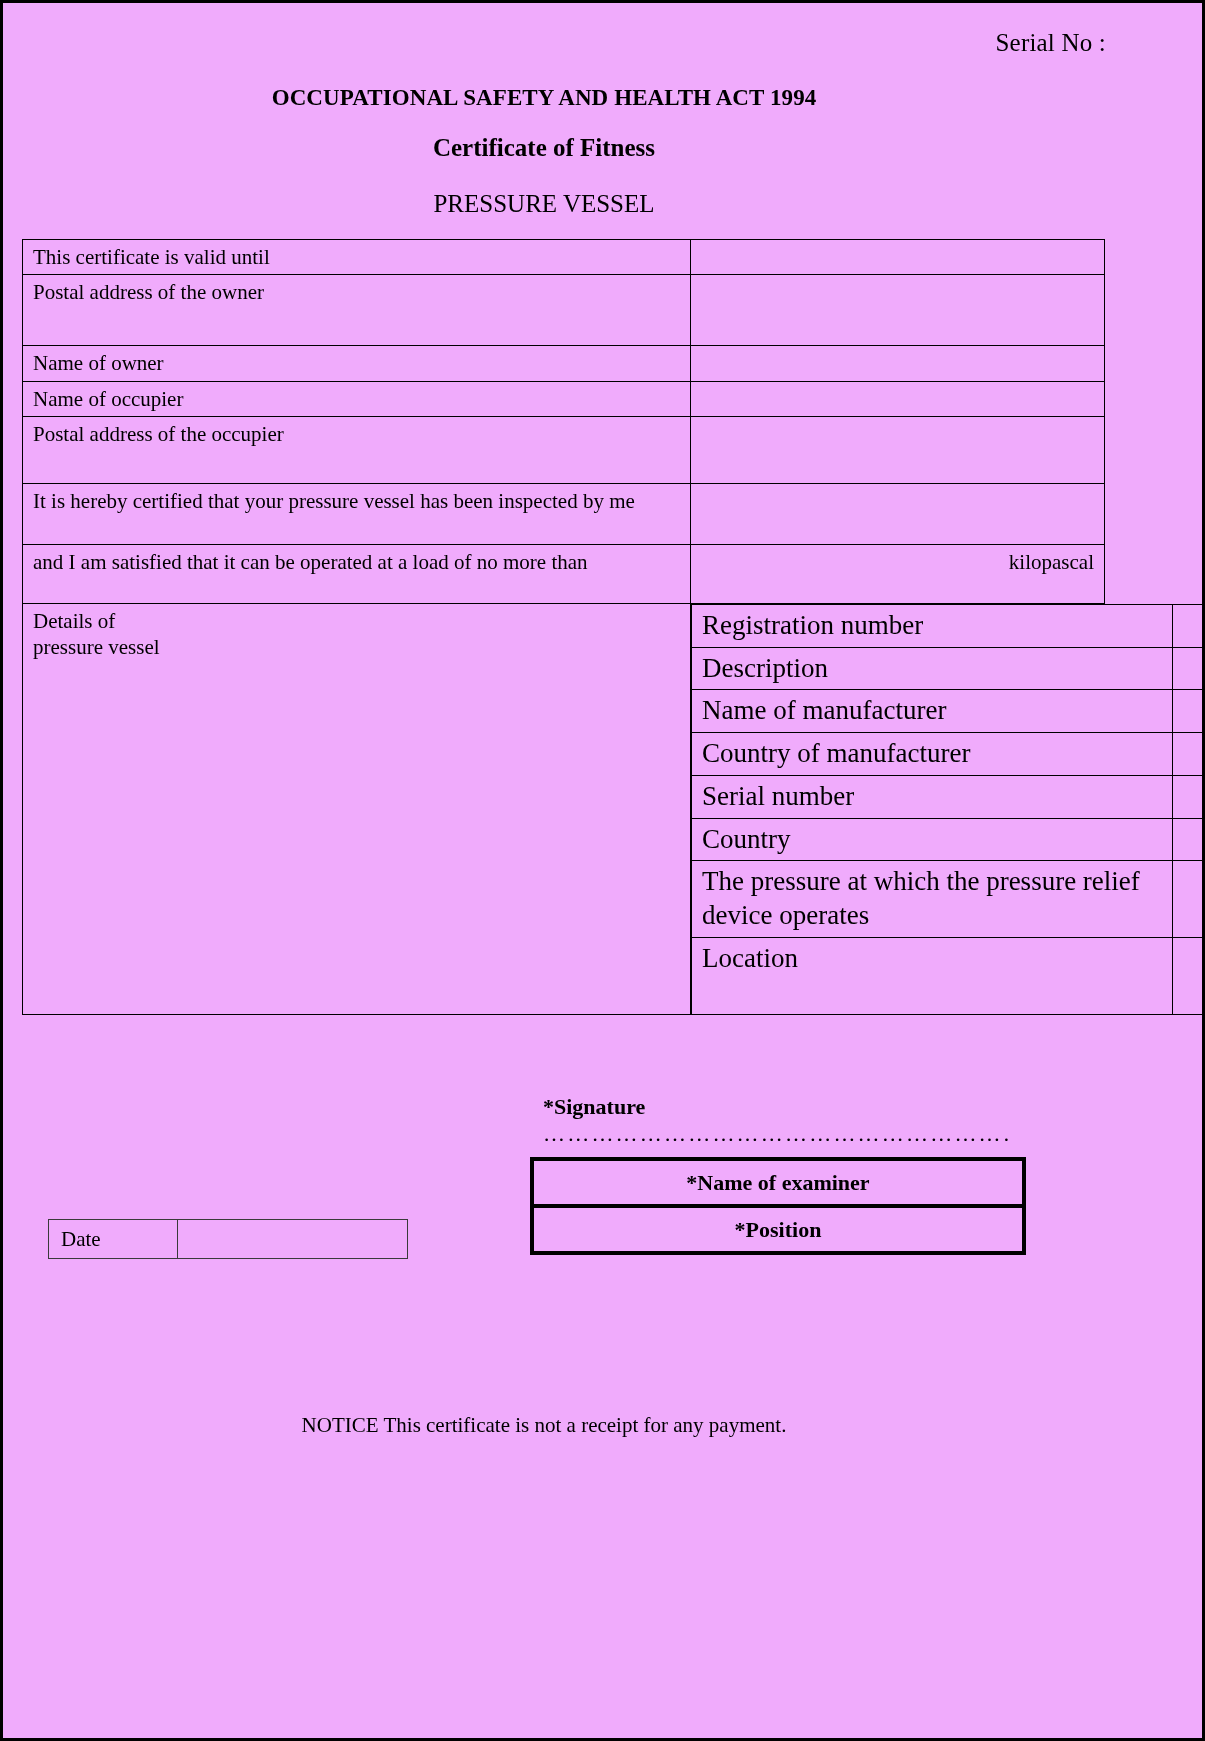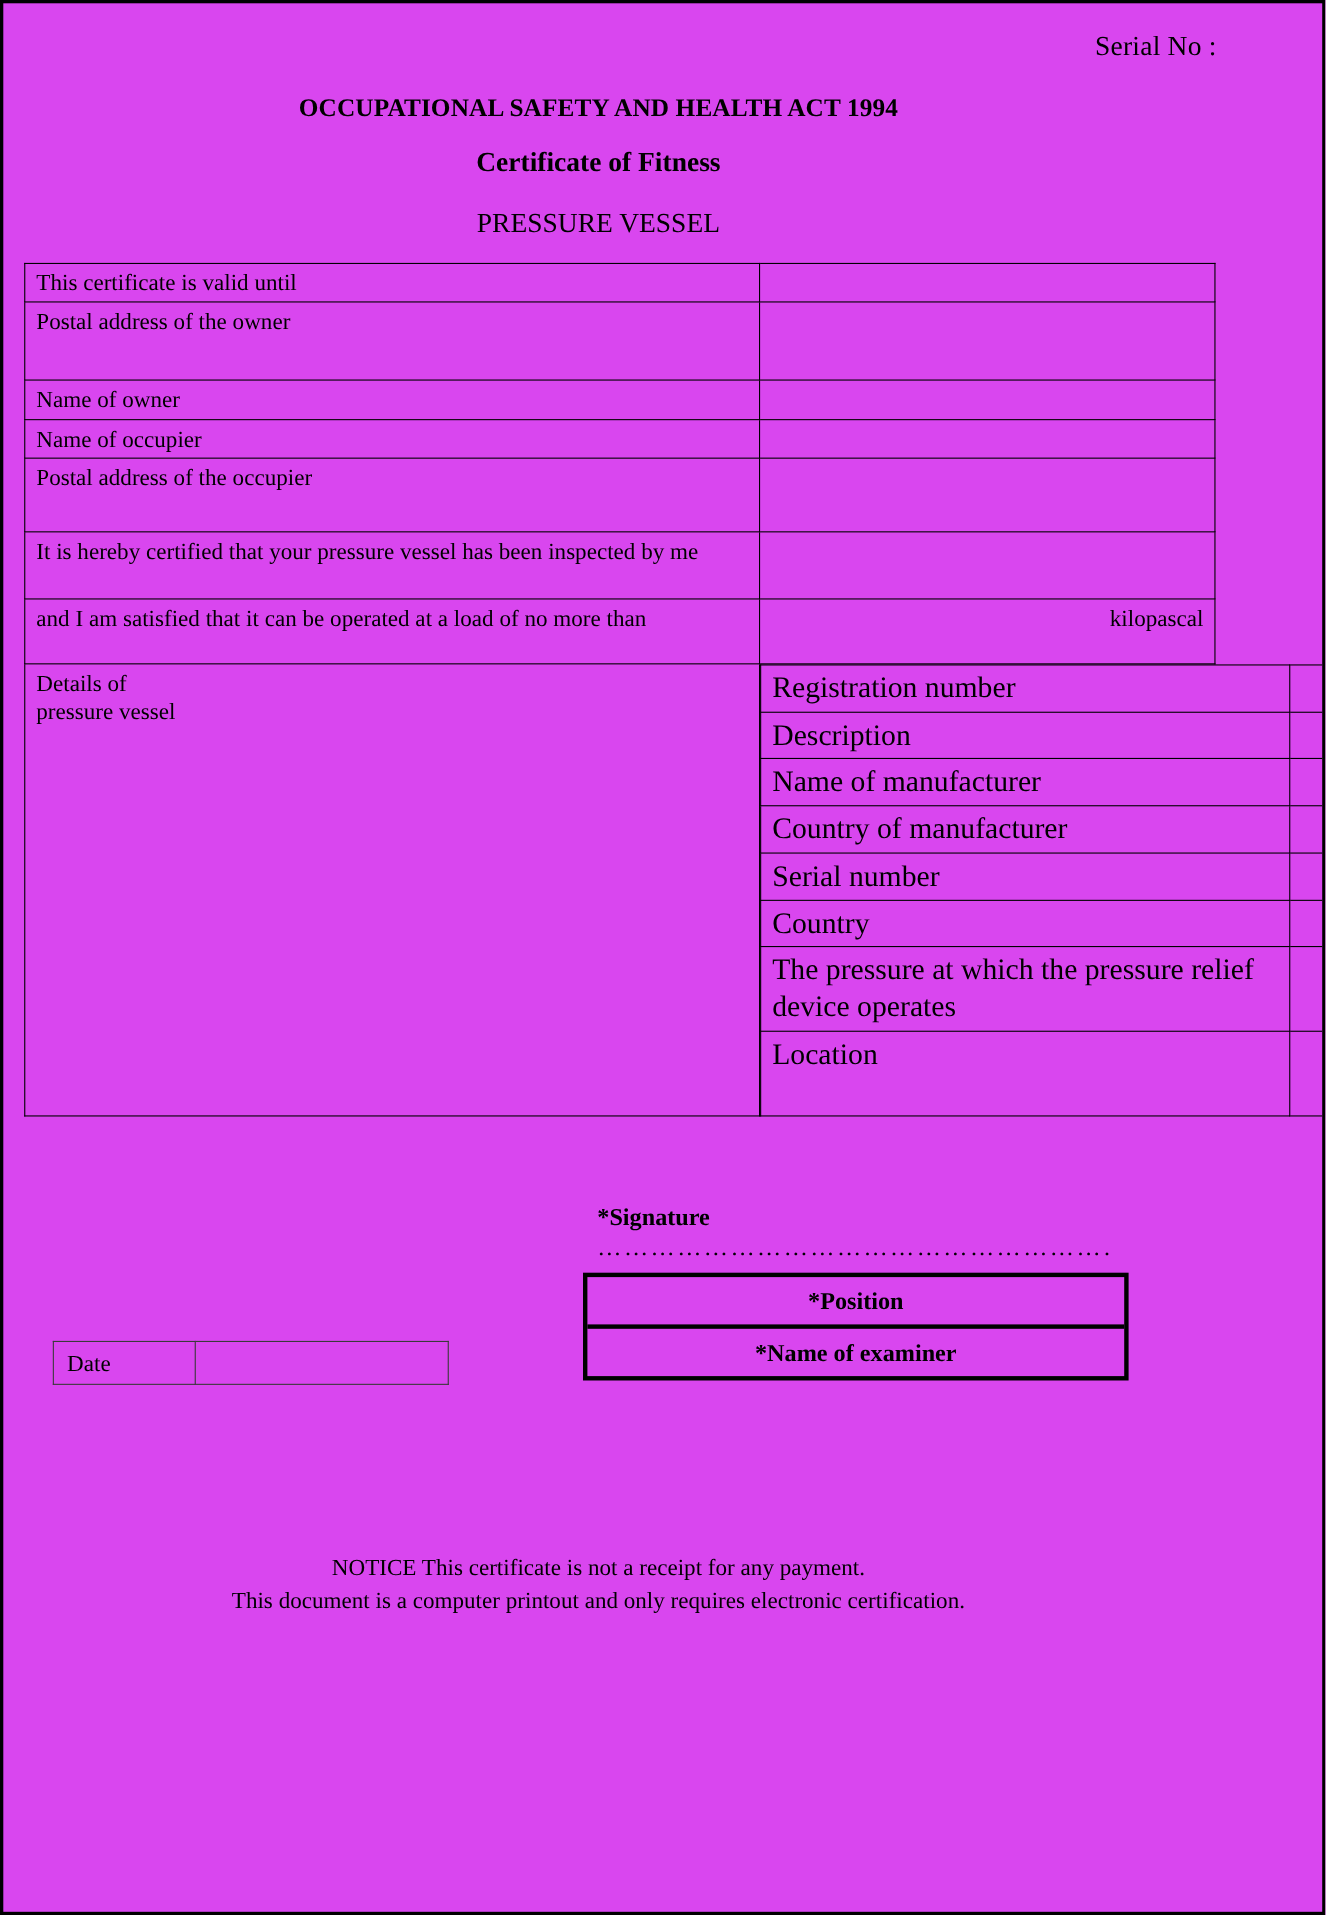--- a/index.html
+++ b/index.html
@@ -10,21 +10,21 @@
   body {
     font-family: "Liberation Serif", "DejaVu Serif", serif;
     color: #000000;
   }
   #page {
     position: relative;
     width: 1205px;
     height: 1741px;
     box-sizing: border-box;
     border: 3px solid #000000;
-    background: #d946ef;
+    background: #f0abfc;
     overflow: hidden;
   }
   
   .serial-line {
     position: absolute;
     top: 26px;
     right: 96px;
     font-size: 25px;
     letter-spacing: 0.2px;
     white-space: nowrap;
@@ -267,31 +267,30 @@
             </table>
       </td>
     </tr>
   </tbody>
     </table>
 
   <div class="sig-title">*Signature</div>
   <div class="sig-dots">………………………………………………………</div>
 
   <div class="examiner-box">
+    <div class="cell">*Name of examiner</div>
     <div class="cell">*Position</div>
-    <div class="cell">*Name of examiner</div>
   </div>
 
   <table class="datebox">
     <tbody>
         <tr>
       <td class="date-label">Date</td>
       <td></td>
     </tr>
   </tbody>
     </table>
 
   <div class="footer">
     <div>NOTICE This certificate is not a receipt for any payment.</div>
-    <div>This document is a computer printout and only requires electronic certification.</div>
   </div>
 
 </div>
 
 </body></html>

